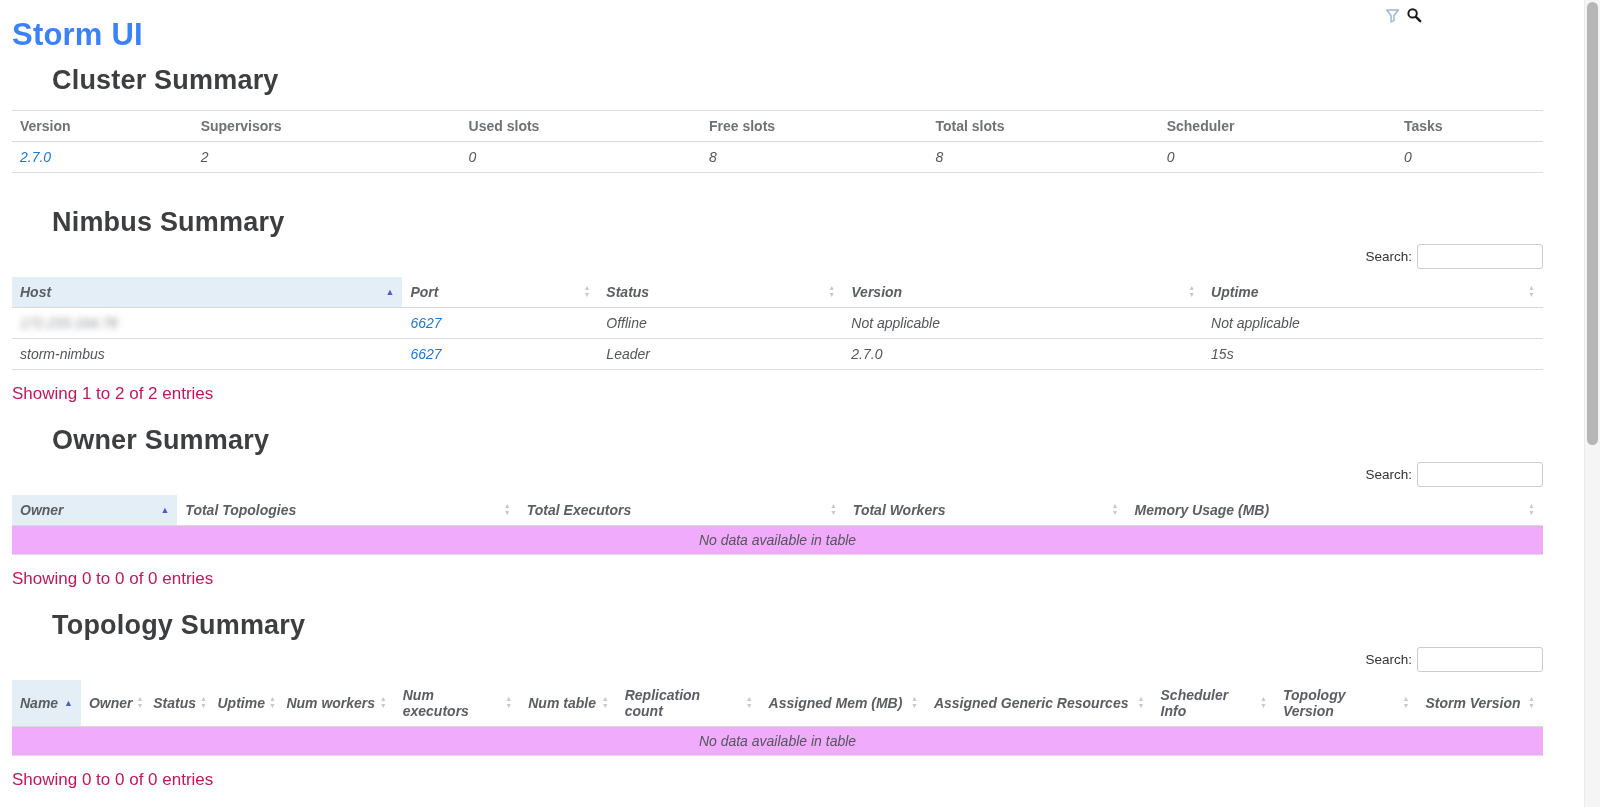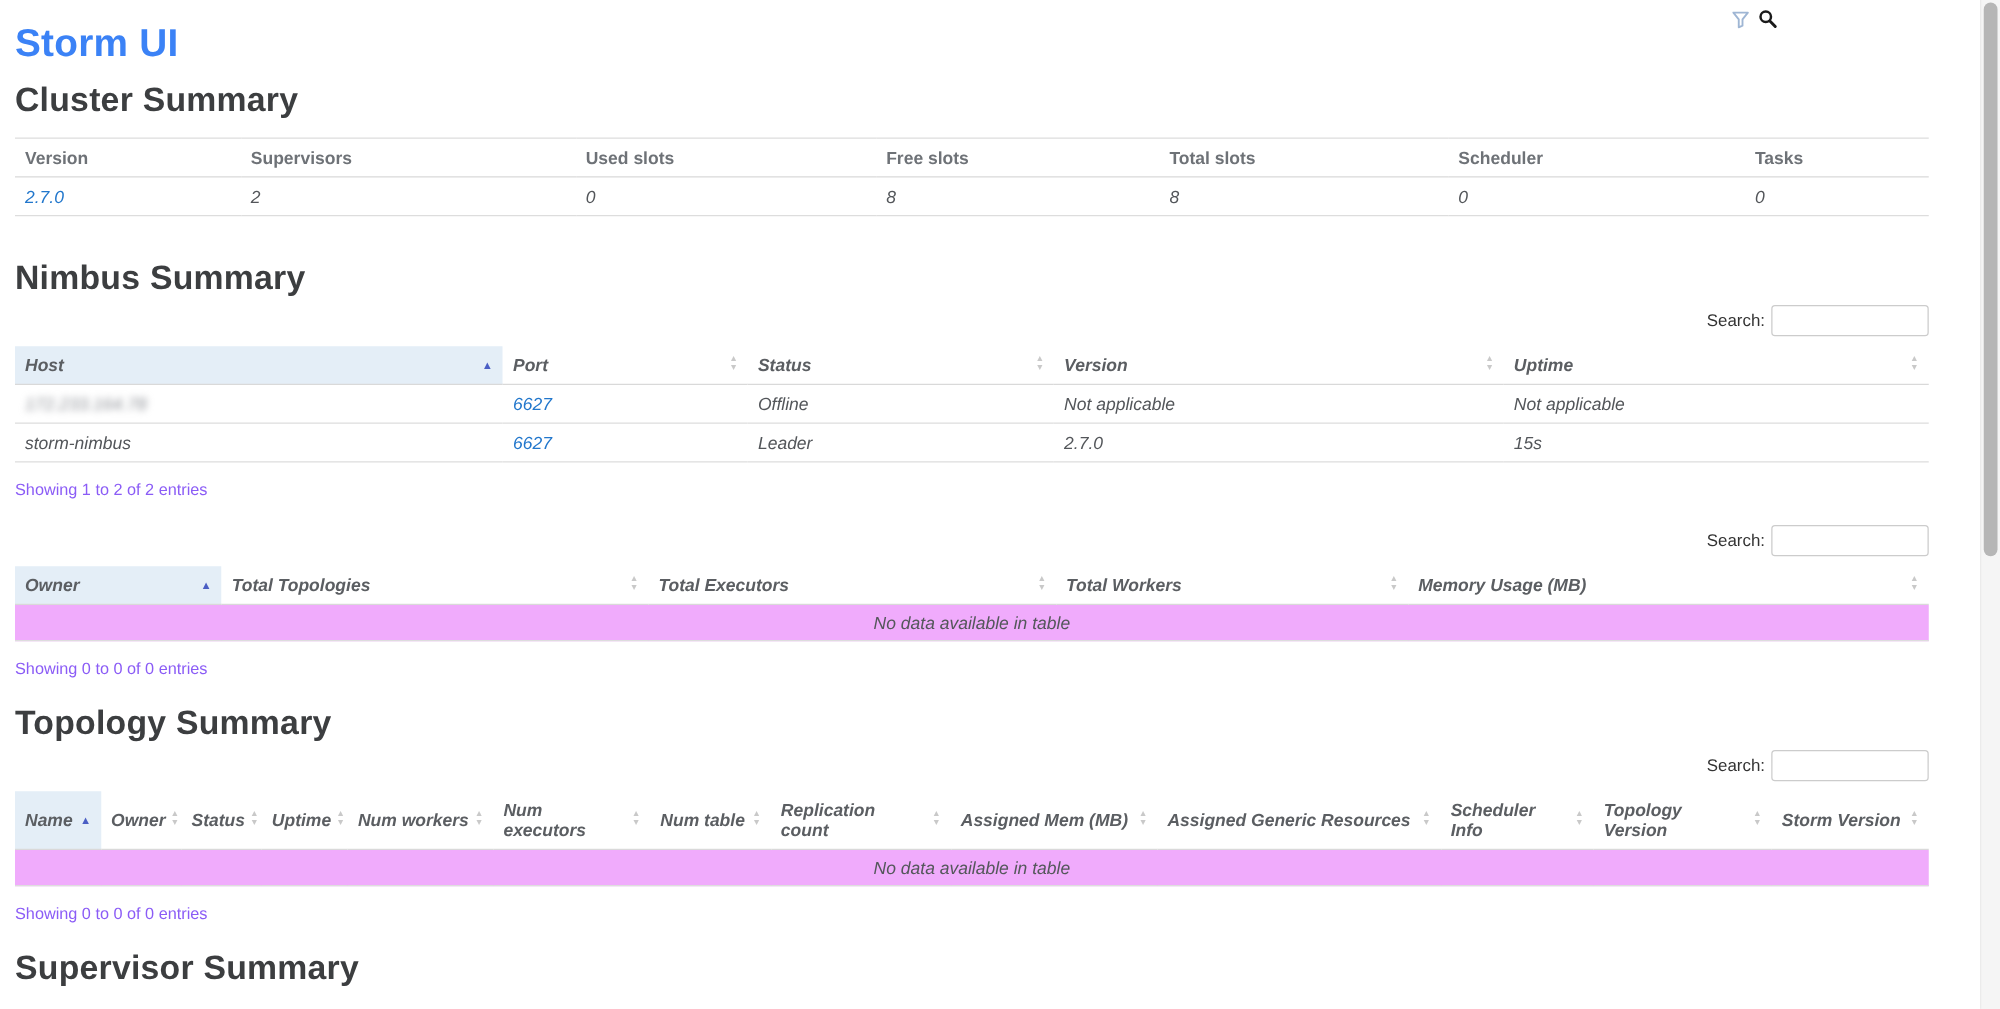--- a/index.html
+++ b/index.html
@@ -2,21 +2,21 @@
 <html><head>
 <meta charset="utf-8">
 <style>
   * { box-sizing: border-box; margin: 0; padding: 0; }
   html, body { width: 1600px; height: 807px; overflow: hidden; background: #ffffff; }
   body { font-family: "Liberation Sans", sans-serif; color: #53565a; position: relative; }
 
   .main { margin: 0 57px 0 12px; }
 
   h1.app-title { font-size: 31px; font-weight: bold; color: #3b82f6; margin: 17px 0 12px 0; letter-spacing: 0.2px; }
-  h2.section-heading { font-size: 27px; font-weight: bold; color: #3c3e40; letter-spacing: 0.2px; }
+  h2.section-heading { font-size: 27px; font-weight: bold; color: #3c3e40; letter-spacing: 0.2px; margin-left: 40px; }
 
   
   .topbar { position: absolute; top: 7px; right: 178px; display: flex; align-items: center; gap: 6px; }
   .topbar .icon { display: inline-flex; cursor: pointer; }
 
   
   table.grid { width: 100%; border-collapse: collapse; table-layout: fixed; }
   table.grid th, table.grid td { text-align: left; font-size: 14px; padding: 7px 8px; }
   table.grid th { font-weight: bold; color: #5b5e62; }
   table.grid td { color: #53565a; border-bottom: 1px solid #ddd; font-style: italic; }
@@ -33,21 +33,21 @@
   a.cell-link { color: #2277cc; text-decoration: none; cursor: pointer; }
 
   .redacted { filter: blur(3px); color: #8d9096; user-select: none; }
 
   tr.empty-row td { background: #f0abfc; text-align: center; color: #54575b; padding: 6px 8px; }
 
   .search-row { display: flex; justify-content: flex-end; align-items: center; margin: 6px 0 8px 0; }
   .search-label { font-size: 13.5px; color: #333; margin-right: 5px; }
   .search-input { width: 126px; height: 25px; border: 1px solid #ccc; border-radius: 3px; background: #fff; padding: 2px 6px; font-size: 13px; font-family: "Liberation Sans", sans-serif; }
 
-  .table-info { font-size: 13px; color: #8b5cf6; margin-top: 14px; }
+  .table-info { font-size: 17px; color: #be185d; margin-top: 14px; }
 
   .section { margin-top: 0; }
   .gap-after-cluster { margin-top: 34px; }
   .gap-section { margin-top: 21px; }
 
   
   .scrollbar-track { position: fixed; top: 0; right: 0; width: 16px; height: 807px; background: #f5f5f5; border-left: 1px solid #ebebeb; }
   .scrollbar-thumb { position: absolute; top: 2px; left: 2px; width: 11px; height: 443px; background: #b6b6b6; border-radius: 6px; cursor: pointer; }
 </style>
 </head>
@@ -182,20 +182,21 @@
           <td>Leader</td>
           <td>2.7.0</td>
           <td>15s</td>
         </tr>
       </tbody>
     </table>
     <div class="table-info">Showing 1 to 2 of 2 entries</div>
   </div>
 
   <div class="section gap-section">
+    <h2 class="section-heading">Owner Summary</h2>
     <div class="search-row">
       <label class="search-label">Search:</label>
       <input class="search-input" type="text" placeholder="" style="">
     </div>
     <table class="grid">
       <colgroup>
         <col style="width:10.8%">
           <col style="width:22.3%">
           <col style="width:21.3%">
           <col style="width:18.4%">

